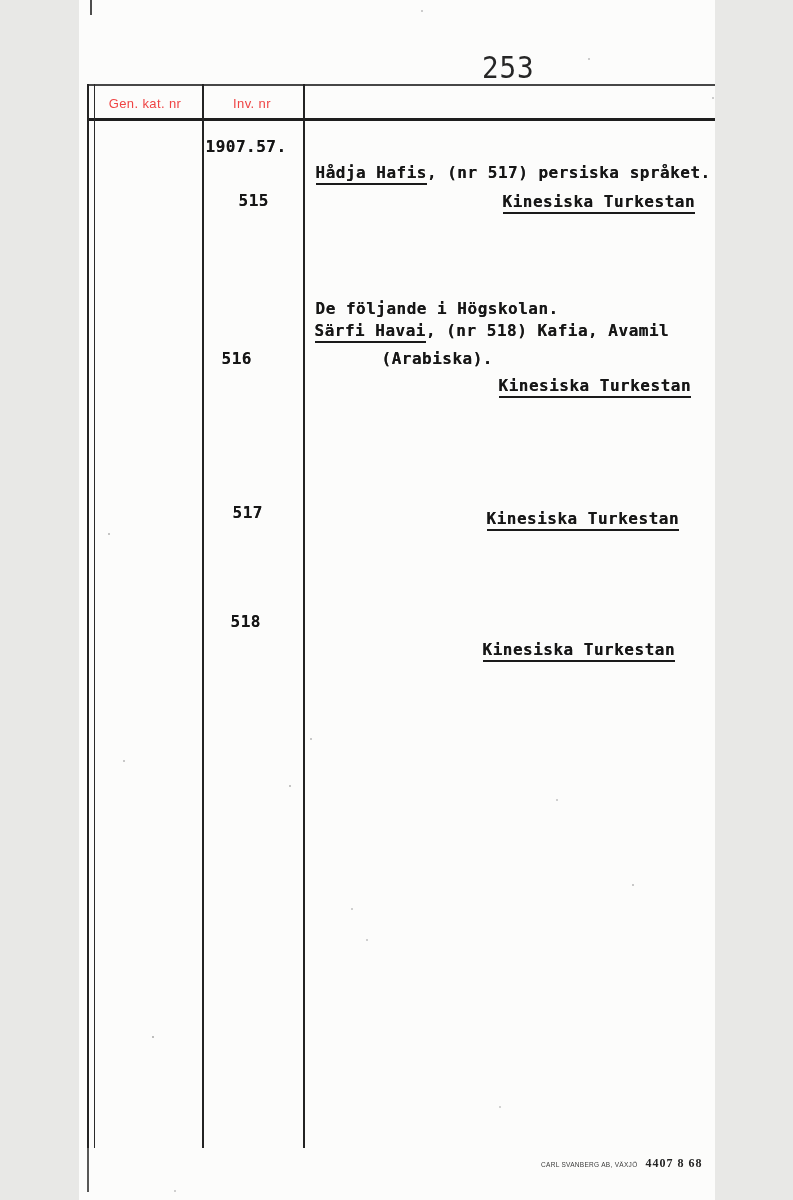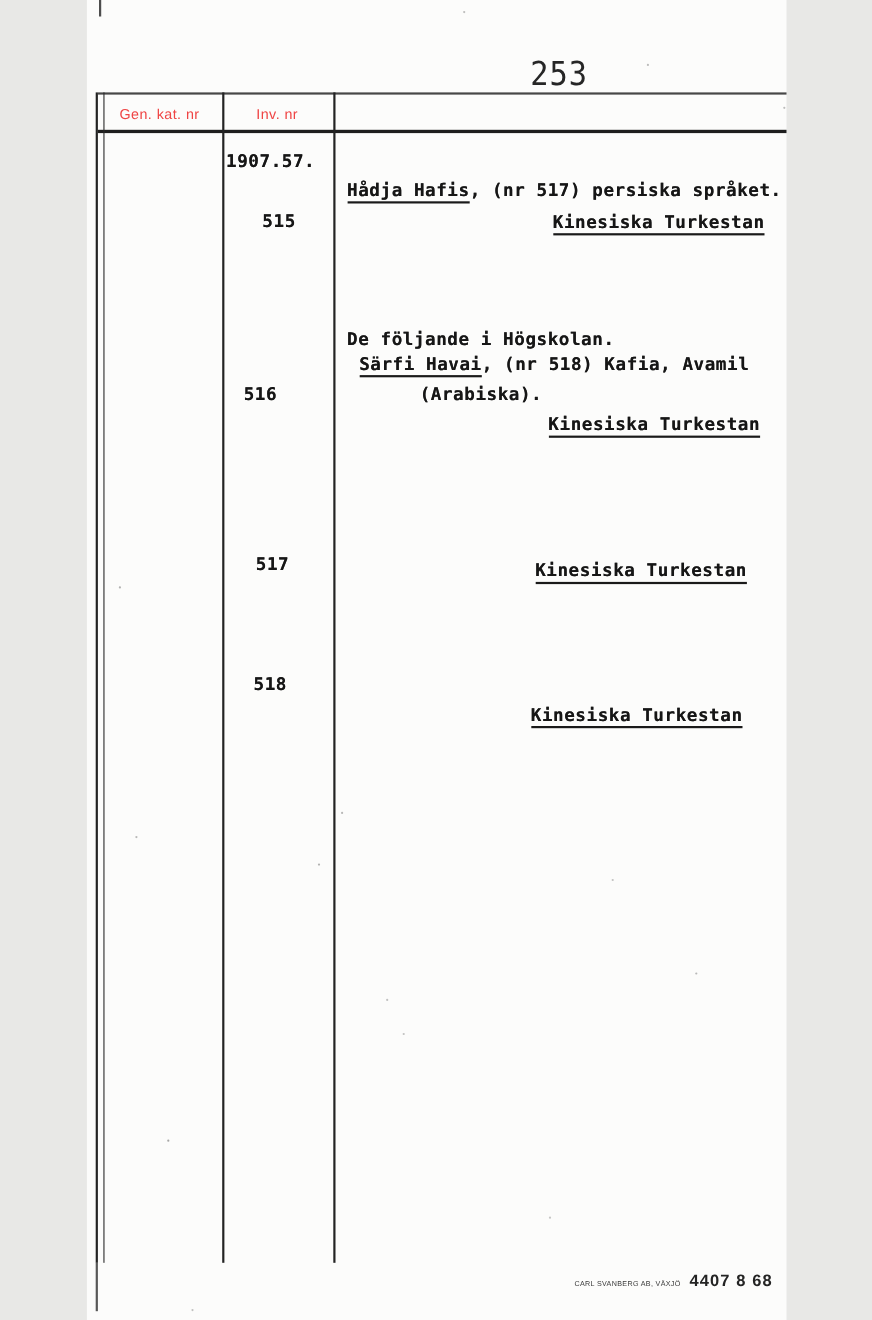--- a/index.html
+++ b/index.html
@@ -69,22 +69,22 @@
     position: absolute;
     right: 12px; top: 1156px;
     display: flex; align-items: baseline; gap: 8px;
     white-space: nowrap;
   }
   .imprint .pname {
     font-family: "Liberation Sans", sans-serif;
     font-size: 6.5px; letter-spacing: 0.3px; color: #3a3a3a;
   }
   .imprint .pcode {
-    font-family: Liberation Sans, sans-serif;
-    font-size: 15px; font-weight: 600; letter-spacing: 1px; color: #242424;
+    font-family: Liberation Serif, serif;
+    font-size: 12px; font-weight: 600; letter-spacing: 1px; color: #242424;
   }
   
   .tick-topleft { position: absolute; left: 11px; top: 0; width: 2px; height: 15px; background: #2e2e2e; opacity: 0.85; }
   .penmark { position: absolute; left: 648px; top: 347px; }
   .inkdash { position: absolute; width: 2px; height: 7px; background: #3a3a3a; }
   .specks {
     position: absolute; left: 0; top: 0; width: 2px; height: 2px; border-radius: 50%;
     background: transparent;
     box-shadow:
       342px 10px 0 0 rgba(40,40,40,0.30),
@@ -127,21 +127,21 @@
   <div class="colhead" style="left:674px; width:104px; top:94px;">Anm.</div>
 
   <div class="type" style="left:127px; top:137px;">1907.57.</div>
 
   <div class="type" style="left:160px; top:163px;margin-top:28px;">515</div>
   <div class="type" style="left:237px; top:163px;"><span class="u">Hådja Hafis</span><span>, (nr 517) persiska språket.</span></div>
   <div class="type" style="left:424px; top:192px;"><span class="u">Kinesiska Turkestan</span></div>
   <div class="type" style="left:237px; top:271px;margin-top:28px;">De följande i Högskolan.</div>
 
   <div class="type" style="left:143px; top:321px;margin-top:28px;">516</div>
-  <div class="type" style="left:248px; top:321px;"><span class="u">Särfi Havai</span><span>, (nr 518) Kafia, Avamil</span></div>
+  <div class="type" style="left:236px; top:321px;"><span class="u">Särfi Havai</span><span>, (nr 518) Kafia, Avamil</span></div>
   <div class="type" style="left:259px; top:349px;margin-left:44px;">(Arabiska).</div>
   <div class="type" style="left:420px; top:376px;"><span class="u">Kinesiska Turkestan</span></div>
 
   <div class="type" style="left:154px; top:503px;">517</div>
   <div class="type" style="left:408px; top:509px;"><span class="u">Kinesiska Turkestan</span></div>
 
   <div class="type" style="left:152px; top:612px;">518</div>
   <div class="type" style="left:404px; top:640px;"><span class="u">Kinesiska Turkestan</span></div>
 
   <div class="imprint">

